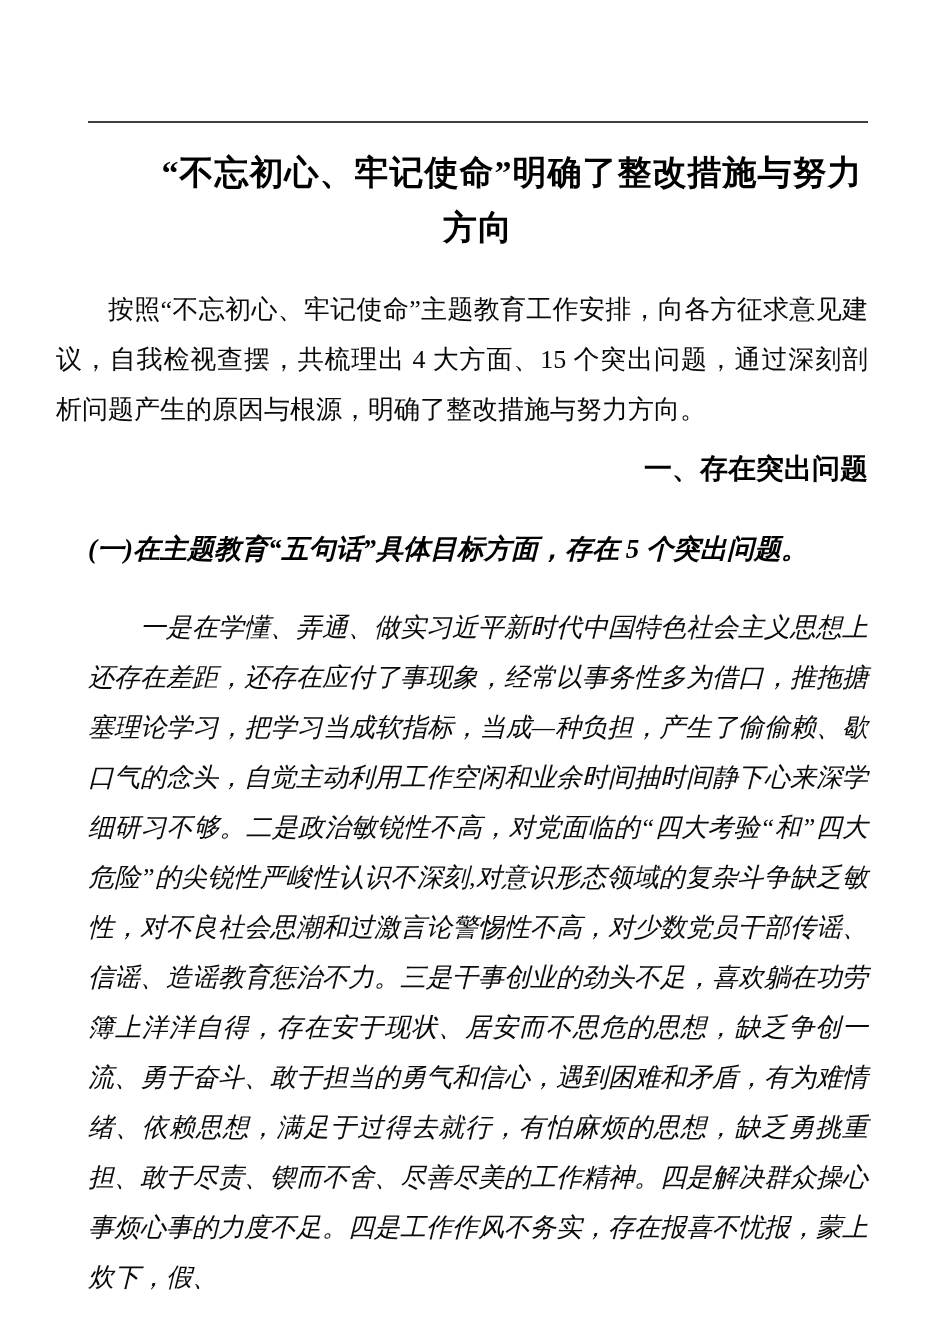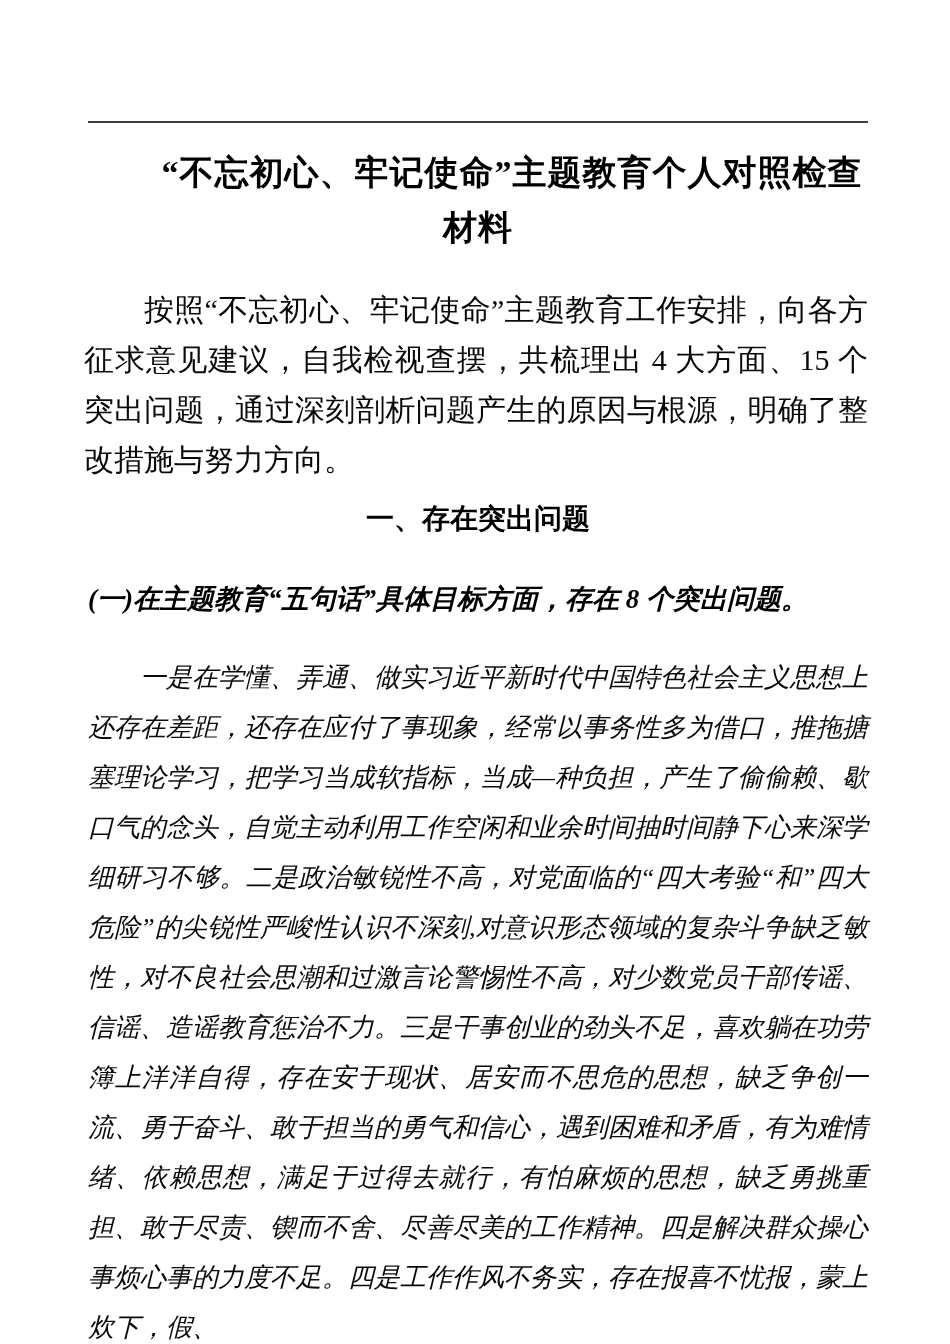--- a/index.html
+++ b/index.html
@@ -37,37 +37,37 @@
     font-weight: 700;
     font-size: 34px;
     line-height: 55px;
     text-align: center;
     text-indent: 2em;
     letter-spacing: 1px;
     color: #000000;
   }
   
   .intro {
-    margin: 30px 82px 0 84px;
+    margin: 30px 82px 0 56px;
     font-family: "Liberation Serif", "DejaVu Serif", serif;
     font-weight: 400;
-    font-size: 30px;
+    font-size: 26px;
     line-height: 50px;
     text-align: justify;
     text-indent: 2em;
     color: #0a0a0a;
   }
   
   .sec-heading {
     margin: 16px 82px 0 88px;
     font-family: "Liberation Sans", "DejaVu Sans", sans-serif;
     font-weight: 700;
     font-size: 28px;
     line-height: 36px;
-    text-align: center;
+    text-align: right;
     color: #000000;
   }
   
   .sub-heading {
     margin: 42px 82px 0 88px;
     font-family: "Liberation Serif", "DejaVu Serif", serif;
     font-weight: 700;
     font-style: italic;
     font-size: 27px;
     line-height: 40px;
@@ -87,23 +87,23 @@
     font-style: italic;
   }
 </style>
 </head>
 <body>
 
 <div class="page">
 
   <div class="header-rule"></div>
 
-  <h1 class="doc-title">“不忘初心、牢记使命”主题教育个人对照检查材料</h1>
+  <h1 class="doc-title">“不忘初心、牢记使命”明确了整改措施与努力方向</h1>
 
   <p class="intro">按照“不忘初心、牢记使命”主题教育工作安排，向各方征求意见建议，自我检视查摆，共梳理出 4 大方面、15 个突出问题，通过深刻剖析问题产生的原因与根源，明确了整改措施与努力方向。</p>
 
   <h2 class="sec-heading">一、存在突出问题</h2>
 
-  <h3 class="sub-heading">(一)在主题教育“五句话”具体目标方面，存在 8 个突出问题。</h3>
+  <h3 class="sub-heading">(一)在主题教育“五句话”具体目标方面，存在 5 个突出问题。</h3>
 
   <p class="body-text">一是在学懂、弄通、做实习近平新时代中国特色社会主义思想上还存在差距，还存在应付了事现象，经常以事务性多为借口，推拖搪塞理论学习，把学习当成软指标，当成—种负担，产生了偷偷赖、歇口气的念头，自觉主动利用工作空闲和业余时间抽时间静下心来深学细研习不够。二是政治敏锐性不高，对党面临的“四大考验“和”四大危险”的尖锐性严峻性认识不深刻,对意识形态领域的复杂斗争缺乏敏性，对不良社会思潮和过激言论警惕性不高，对少数党员干部传谣、信谣、造谣教育惩治不力。三是干事创业的劲头不足，喜欢躺在功劳簿上洋洋自得，存在安于现状、居安而不思危的思想，缺乏争创一流、勇于奋斗、敢于担当的勇气和信心，遇到困难和矛盾，有为难情绪、依赖思想，满足于过得去就行，有怕麻烦的思想，缺乏勇挑重担、敢于尽责、锲而不舍、尽善尽美的工作精神。四是解决群众操心事烦心事的力度不足。四是工作作风不务实，存在报喜不忧报，蒙上炊下，假、</p>
 
 </div>
 
 </body></html>

